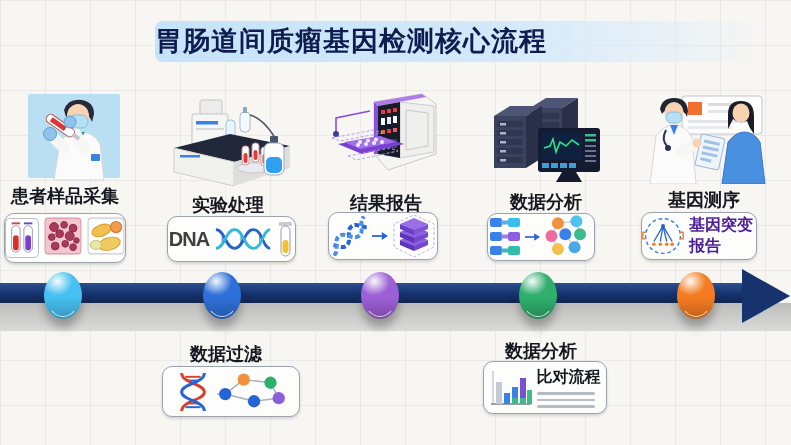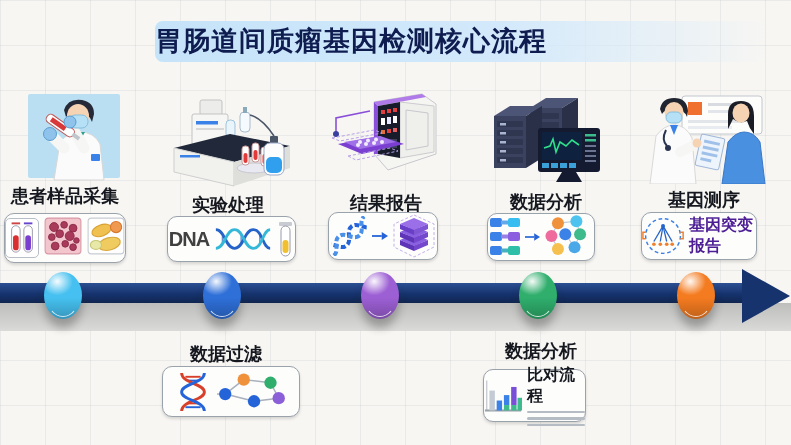--- a/index.html
+++ b/index.html
@@ -413,21 +413,21 @@
       </g>
       <circle cx="8" cy="20" r="6" fill="#2563d8"></circle>
         <circle cx="26" cy="6" r="6" fill="#f0923c"></circle>
       <circle cx="52" cy="9" r="6" fill="#2fae6c"></circle>
         <circle cx="36" cy="27" r="6" fill="#2563d8"></circle>
         <circle cx="60" cy="24" r="6" fill="#8b5fd8"></circle>
     </svg>
   </div>
 
   <div class="sub-label" style="left:466px;top:339px">数据分析</div>
-  <div class="wbox" style="left:483px;top:369px;width:103px;height:53px">
+  <div class="wbox" style="left:483px;top:361px;width:124px;height:53px">
     <svg width="42" height="40" viewBox="0 0 42 40">
       <line x1="3" y1="3" x2="3" y2="36" stroke="#c8ccd2" stroke-width="1.5"></line>
       <line x1="1" y1="36" x2="41" y2="36" stroke="#98a0a8" stroke-width="2"></line>
       <rect x="6" y="14" width="6" height="22" fill="#c4cbd4"></rect>
       <rect x="14" y="25" width="6" height="11" fill="#3b82e8"></rect>
       <rect x="22" y="19" width="6" height="11" fill="#3b82e8"></rect>
         <rect x="22" y="30" width="6" height="6" fill="#3dbb8d"></rect>
       <rect x="30" y="10" width="6" height="20" fill="#7a4fd8"></rect>
         <rect x="30" y="30" width="6" height="6" fill="#3dbb8d"></rect>
       <rect x="37" y="22" width="5" height="14" fill="#3dbb8d"></rect>

